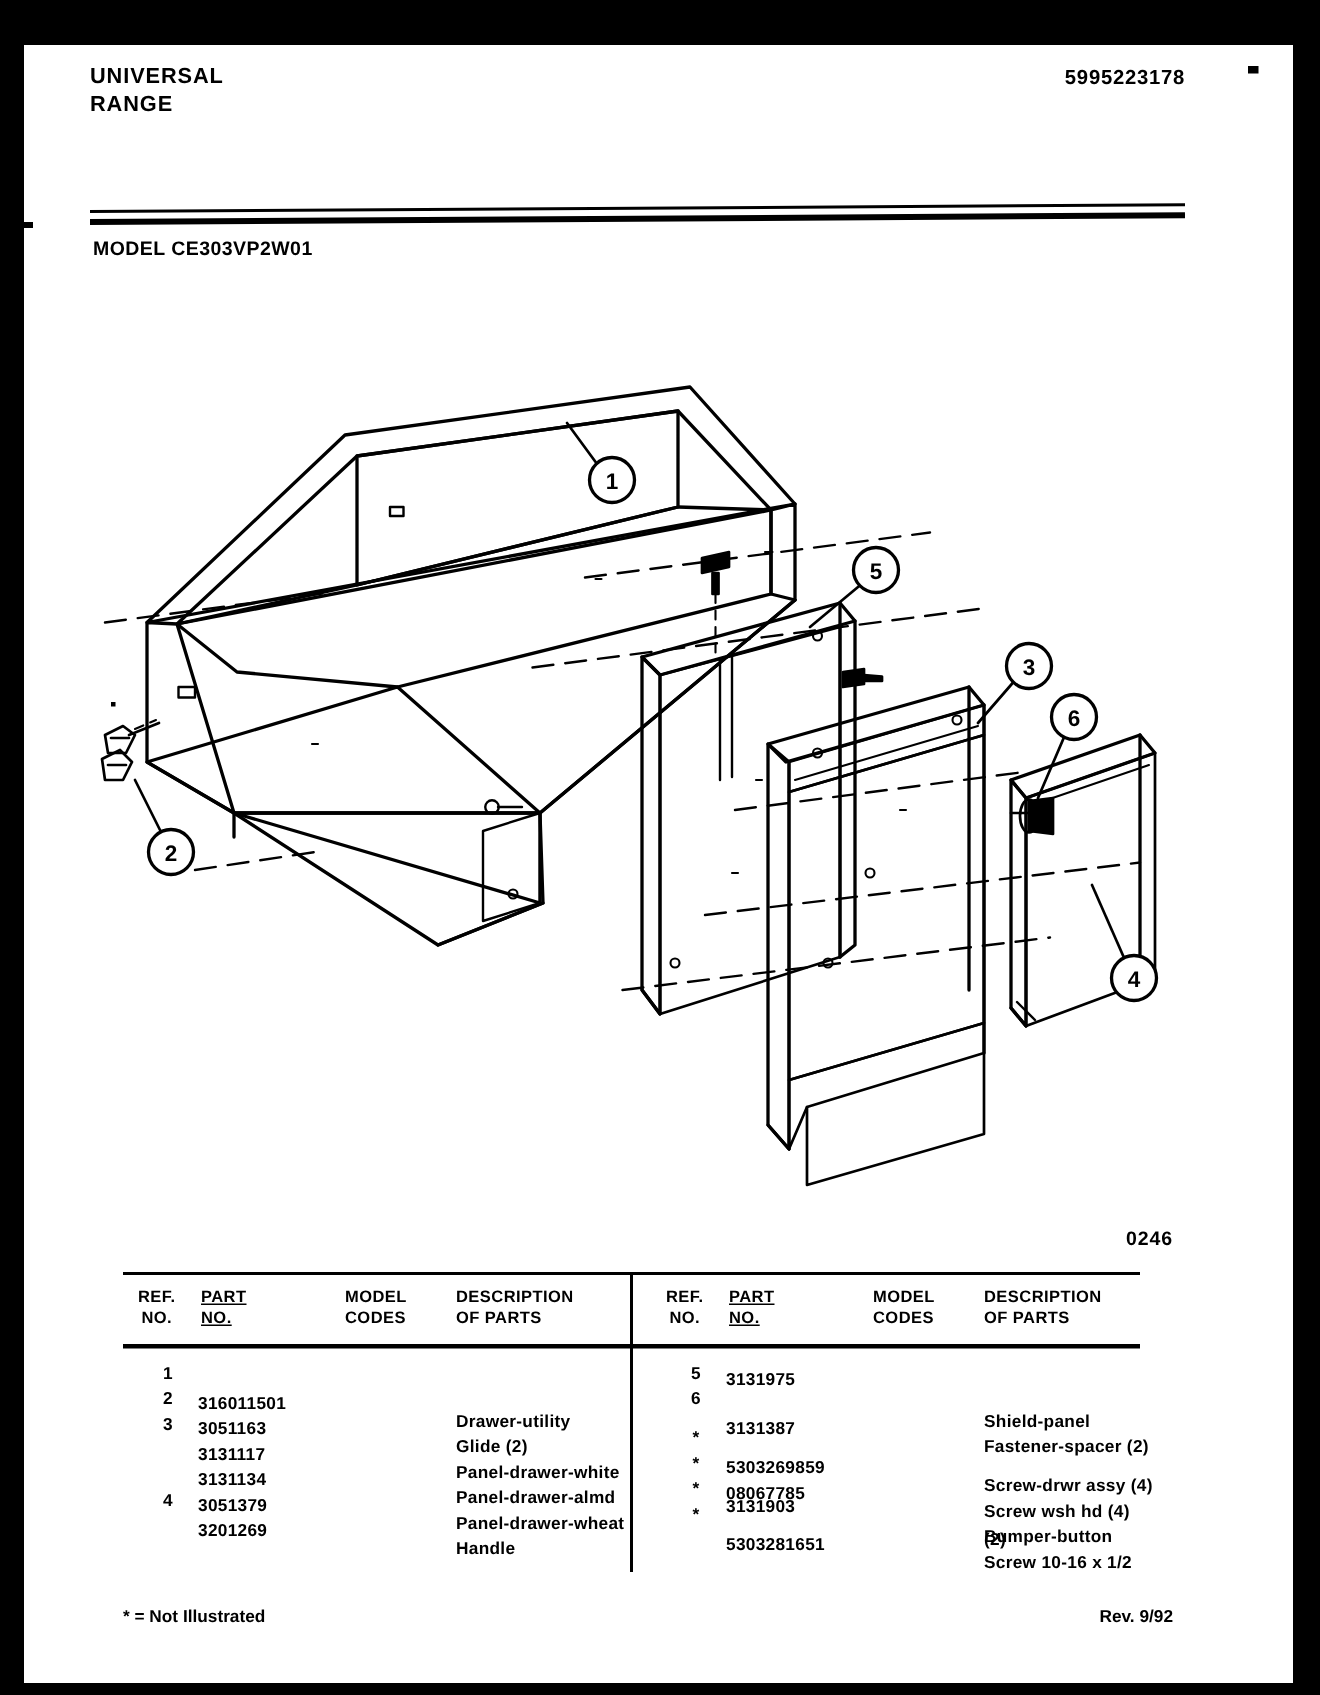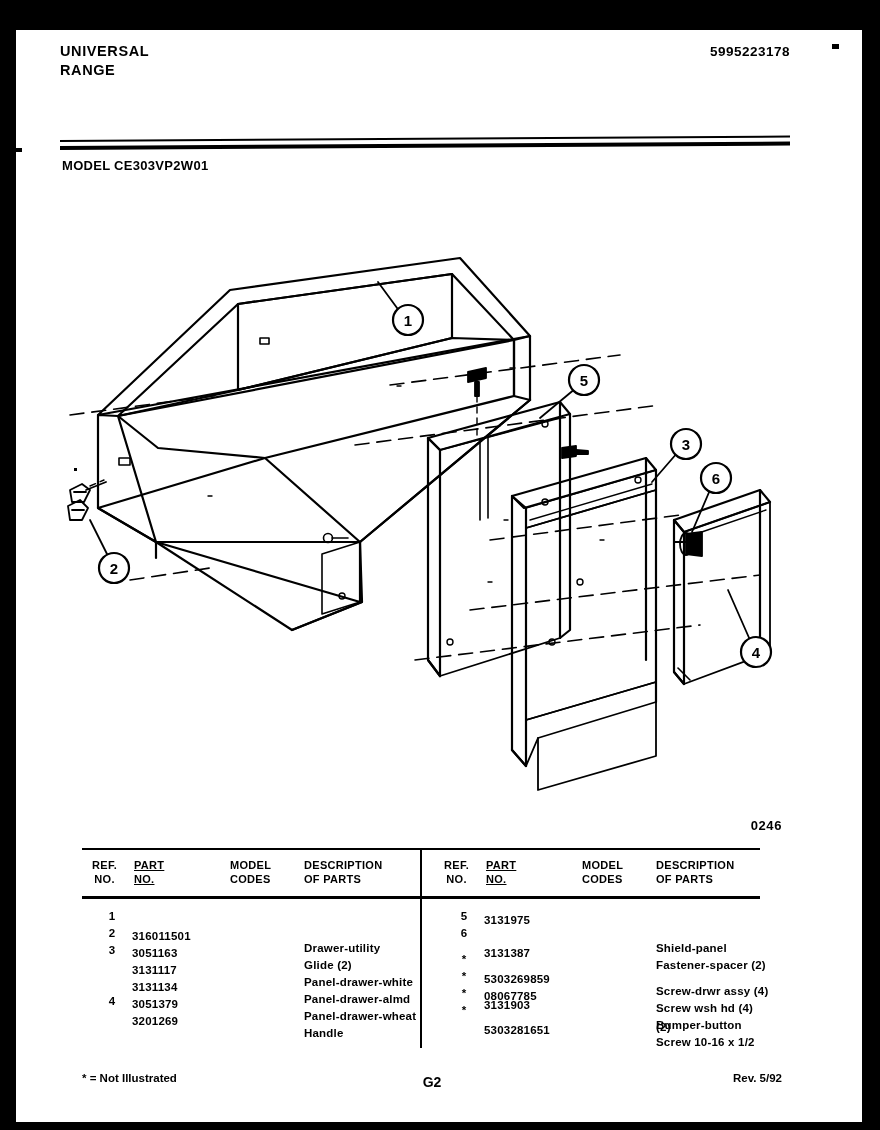--- a/index.html
+++ b/index.html
@@ -474,15 +474,14 @@
 
     <div class="prow c-ref" style="top:156px">*</div>
     <div class="prow c-part" style="top:156px">5303281651</div>
     <div class="prow c-desc" style="top:156px">Screw 10-16 x 1/2</div>
     <div class="prow c-desc2" style="top:173px">(2)</div>
   </div>
 </div>
 
 <div id="page-footer">
   <div class="note">* = Not Illustrated</div>
-  <div class="pageno">G2</div>
-  <div class="rev">Rev. 5/92</div>
+  <div class="rev">Rev. 9/92</div>
 </div>
 
 </body></html>

